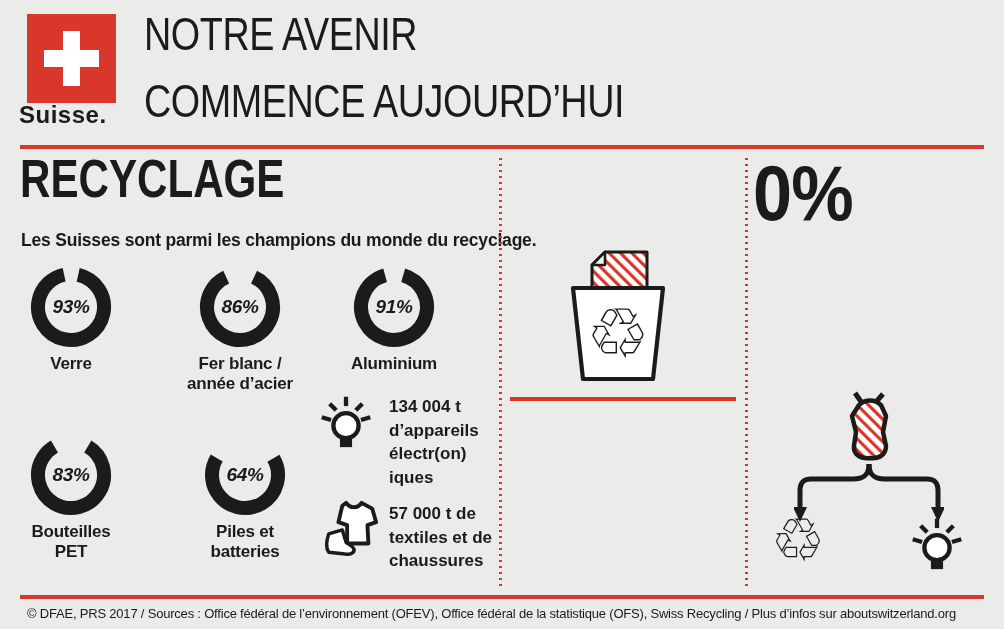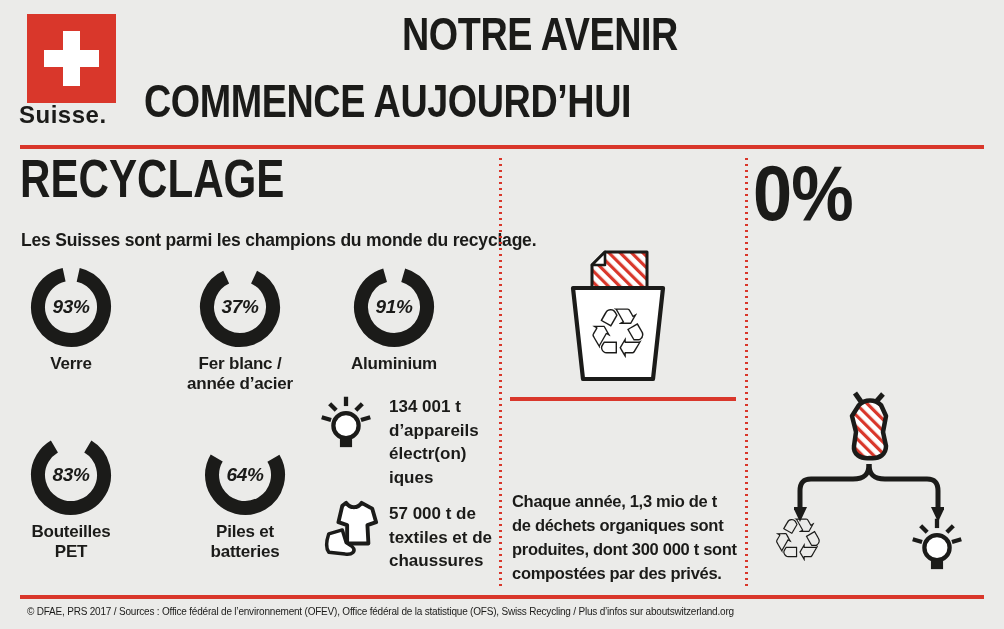--- a/index.html
+++ b/index.html
@@ -14,21 +14,21 @@
     overflow:hidden;color:var(--ink);
   }
   .abs{position:absolute;}
 
   
   #flag{left:27px;top:14px;width:89px;height:89px;background:var(--red);}
   #flag .vbar{position:absolute;left:36px;top:17px;width:17px;height:55px;background:#fff;}
   #flag .hbar{position:absolute;left:17px;top:36px;width:55px;height:17px;background:#fff;}
   #suisse-label{left:19px;top:101px;font-size:24px;font-weight:700;letter-spacing:.5px;}
   #main-title{left:144px;top:1px;}
-  #main-title .tline{height:67px;line-height:67px;font-size:46px;font-weight:700;white-space:pre;text-align:right;}
+  #main-title .tline{height:67px;line-height:67px;font-size:46px;font-weight:400;white-space:pre;}
   #main-title .tline span{display:inline-block;transform:scaleX(.82);transform-origin:0 50%;letter-spacing:-.5px;}
   .redline{background:var(--red);height:4px;}
   #header-divider{left:20px;top:145px;width:964px;}
 
   
   .bigh{font-weight:700;white-space:pre;}
   .bigh span{display:inline-block;transform-origin:0 50%;}
   #recyclage-heading{left:20px;top:150px;font-size:54px;line-height:56px;}
   #recyclage-heading span{transform:scaleX(.78);}
   #compost-heading{left:508px;top:412px;font-size:58px;line-height:62px;}
@@ -56,21 +56,21 @@
 
   #paper-text{left:512px;top:164px;font-size:16.5px;line-height:22px;}
   #compost-divider{left:510px;top:397px;width:226px;}
   #compost-text{left:512px;top:489px;font-size:16.5px;line-height:24px;letter-spacing:-.3px;}
   #zero-text{left:757px;top:241px;font-size:16.5px;line-height:23px;letter-spacing:-.2px;}
 
   .glyph-recycle{font-family:"DejaVu Sans",sans-serif;color:var(--ink);font-weight:400;}
   #recycle-icon{left:766px;top:508px;width:64px;font-size:60px;line-height:64px;text-align:center;}
 
   #footer-divider{left:20px;top:595px;width:964px;}
-  #footer-text{left:27px;top:606px;font-size:10px;font-weight:400;letter-spacing:-.2px;white-space:pre;}
+  #footer-text{left:27px;top:606px;font-size:13px;font-weight:400;letter-spacing:-.2px;white-space:pre;}
 
   svg{display:block;}
 </style>
 </head>
 <body>
 
 <div id="canvas">
 
   <svg width="0" height="0" style="position:absolute" aria-hidden="true">
     <defs>
@@ -103,21 +103,21 @@
        </svg>
        <div class="donut-pct">93%</div>
      </div>
      <div class="donut-label">Verre</div>
       </div>
       <div class="donut-cell" style="left: 165px; top: 265px;">
         <div class="donut-wrap">
        <svg width="84" height="84" viewBox="0 0 84 84">
          <circle cx="42" cy="42" r="33" fill="none" stroke="#1b1b19" stroke-width="14" stroke-dasharray="178.31679901775667 207.34511513692635" transform="rotate(-424.8 42 42)"></circle>
        </svg>
-       <div class="donut-pct">37%</div>
+       <div class="donut-pct">86%</div>
      </div>
      <div class="donut-label">Fer blanc /
 année d’acier</div>
       </div>
       <div class="donut-cell" style="left: 319px; top: 265px;">
         <div class="donut-wrap">
        <svg width="84" height="84" viewBox="0 0 84 84">
          <circle cx="42" cy="42" r="33" fill="none" stroke="#1b1b19" stroke-width="14" stroke-dasharray="188.684054774603 207.34511513692635" transform="rotate(-433.8 42 42)"></circle>
        </svg>
        <div class="donut-pct">91%</div>
@@ -150,21 +150,21 @@
     <g stroke="#1b1b19" stroke-width="4.6" fill="none">
       <line x1="30" y1="15" x2="30" y2="5"></line>
       <line x1="19.5" y1="19.5" x2="12.5" y2="12.5"></line>
       <line x1="40.5" y1="19.5" x2="47.5" y2="12.5"></line>
       <line x1="14" y1="30" x2="4" y2="27"></line>
       <line x1="46" y1="30" x2="56" y2="27"></line>
       <circle cx="30" cy="36" r="13.5" fill="#ffffff"></circle>
     </g>
     <rect x="23.5" y="50" width="13" height="9" fill="#1b1b19"></rect>
   </svg>
-  <div class="abs lines stat-text" style="left:389px;top:395px">134 001 t
+  <div class="abs lines stat-text" style="left:389px;top:395px">134 004 t
 d’appareils
 électr(on)
 iques</div>
 
   <svg class="abs" style="left:322px;top:498px" width="58" height="60" viewBox="0 0 60 62">
     <path d="M25,5 C29,11 37,11 41,5 L52,11 L56,25 L47,28 L48,47 L26,47 L26,28 L17,25 L21,8 Z" fill="#ffffff" stroke="#1b1b19" stroke-width="4" stroke-linejoin="round"></path>
     <path d="M7,37 L21,33 L25,46 L31,50 C36,55 31,59 24,58 L7,56 C3,51 5,43 7,37 Z" fill="#ffffff" stroke="#1b1b19" stroke-width="3.6" stroke-linejoin="round"></path>
   </svg>
   <div class="abs lines stat-text" style="left:389px;top:502px">57 000 t de
 textiles et de
@@ -175,24 +175,20 @@
 
 
   <svg class="abs" style="left:568px;top:248px" width="100" height="136" viewBox="0 0 100 136">
     <path d="M24,17 L37,4 L79,4 L79,45 L24,45 Z" fill="url(#stripes)" stroke="#1b1b19" stroke-width="3" stroke-linejoin="round"></path>
     <path d="M24,17 L37,4 L37,17 Z" fill="#ffffff" stroke="#1b1b19" stroke-width="2.6" stroke-linejoin="round"></path>
     <path d="M5,40 L95,40 L85,131 L15,131 Z" fill="#ffffff" stroke="#1b1b19" stroke-width="4.2" stroke-linejoin="round"></path>
     <text x="50" y="110" text-anchor="middle" font-size="70" fill="#1b1b19" font-family="DejaVu Sans, sans-serif">♲</text>
   </svg>
 
   <div class="abs redline" id="compost-divider"></div>
-  <div class="abs lines" id="compost-text">Chaque année, 1,3 mio de t
-de déchets organiques sont
-produites, dont 300 000 t sont
-compostées par des privés.</div>
 
   <div class="abs bigh" id="zero-heading"><span>0%</span></div>
 
   <svg class="abs" style="left:840px;top:390px" width="60" height="78" viewBox="0 0 60 78">
     <g stroke="#1b1b19" stroke-width="5" fill="none">
       <line x1="22" y1="13" x2="15" y2="3"></line>
       <line x1="35" y1="13" x2="43" y2="4"></line>
     </g>
     <path d="M19,15 C25,9 35,9 41,15 L46,26 L43,42 L46,56 C46,64 40,69 30,68 C20,69 13,64 14,56 L16,42 L12,26 Z" fill="url(#stripes)" stroke="#1b1b19" stroke-width="4.5" stroke-linejoin="round"></path>
   </svg>

